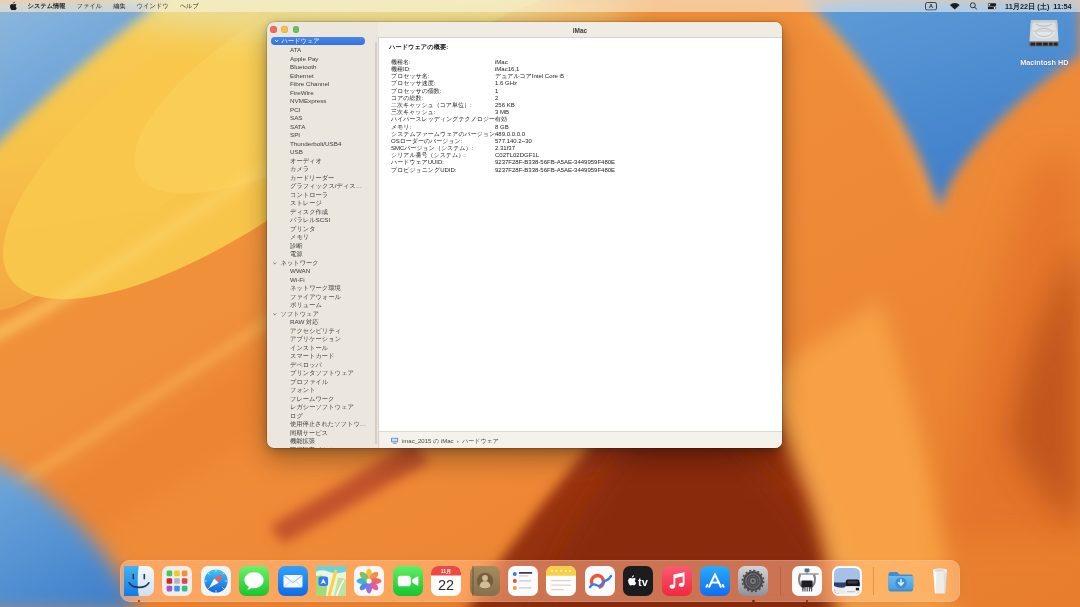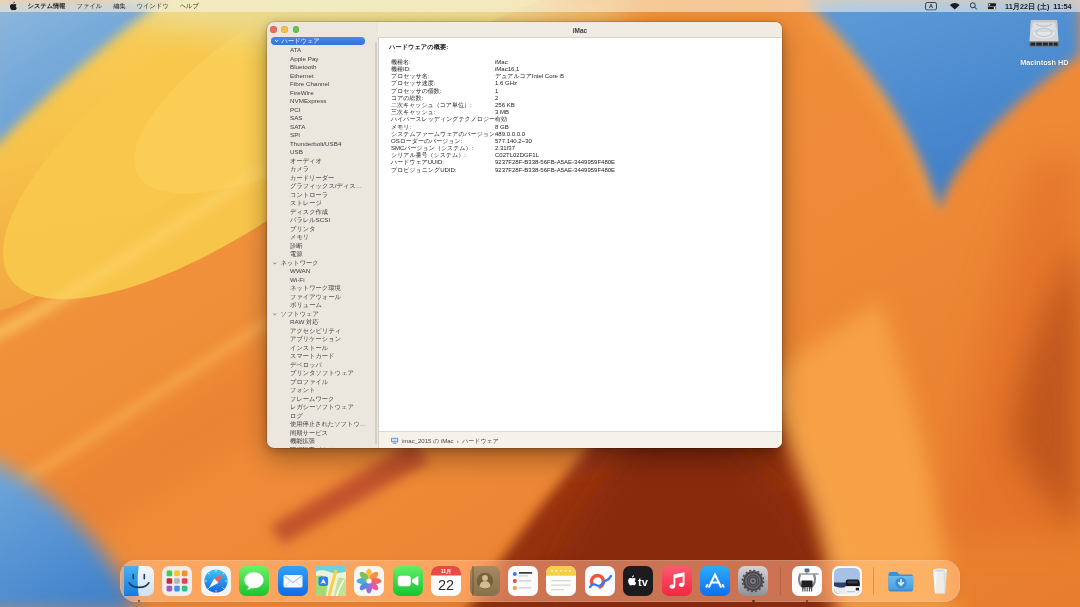--- a/index.html
+++ b/index.html
@@ -52,21 +52,21 @@
   #rows { position:absolute; left:0; top:40px; }
   #rows .r { height:14.4px; line-height:14.4px; white-space:nowrap; }
   #rows .l { display:inline-block; margin-left:24px; width:208px; }
   #rows .v { display:inline-block; }
   #footer { position:absolute; left:111px; right:0; bottom:0; height:17px; background:#f5f2ec;
     border-top:1px solid #ddd8d0; border-bottom-right-radius:7px; border-left:1px solid #d5d0c8; }
   #ft-in { position:absolute; left:0; top:0; width:200%; height:34px; transform:scale(0.5);
     transform-origin:0 0; display:flex; align-items:center; font-size:12px; color:#49494b; }
 
   
-  #dock { position:absolute; left:120px; top:560px; width:840px; height:42px; border-radius:16px;
+  #dock { position:absolute; left:120px; top:560px; width:840px; height:42px; border-radius:10px;
     background:rgba(252,204,172,0.47); backdrop-filter:blur(16px) saturate(1.4);
     box-shadow:inset 0 0 0 0.5px rgba(255,255,255,0.28), 0 4px 10px rgba(120,50,10,0.12); z-index:6; }
   .dicon { position:absolute; top:6px; width:30px; height:30px; }
   .dsep { position:absolute; top:7px; width:1px; height:28px; background:rgba(80,40,20,0.22); }
   .ddot { position:absolute; top:39.5px; width:2.6px; height:2.6px; border-radius:50%; background:rgba(45,30,25,0.75); }
 
   
   #hd { position:absolute; left:1027px; top:20px; width:34px; height:31px; z-index:3; }
   #hdlab { position:absolute; left:984px; top:57px; width:120px; text-align:center; z-index:3; }
   #hdlab span { display:inline-block; transform:scale(0.5); transform-origin:50% 0;

